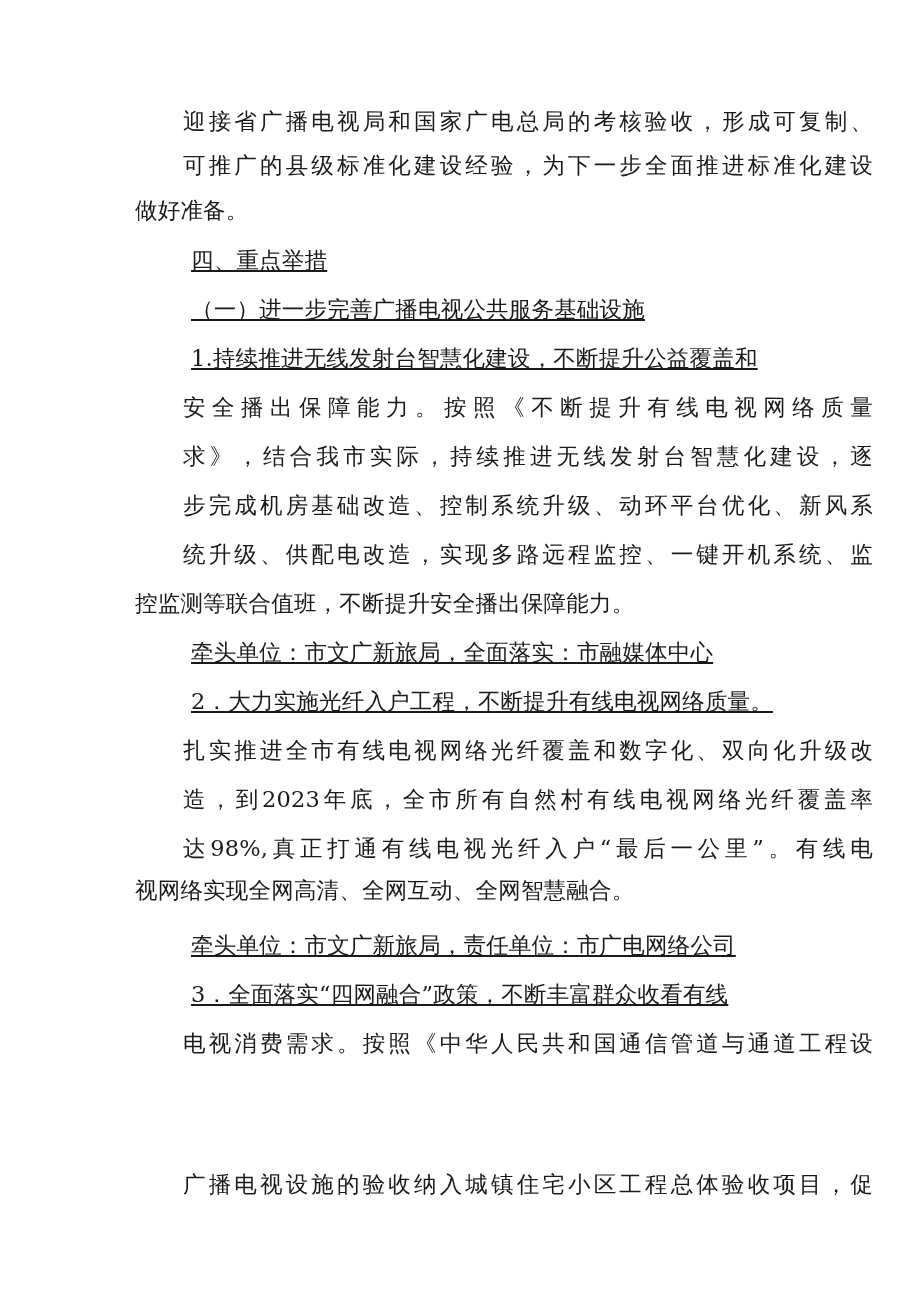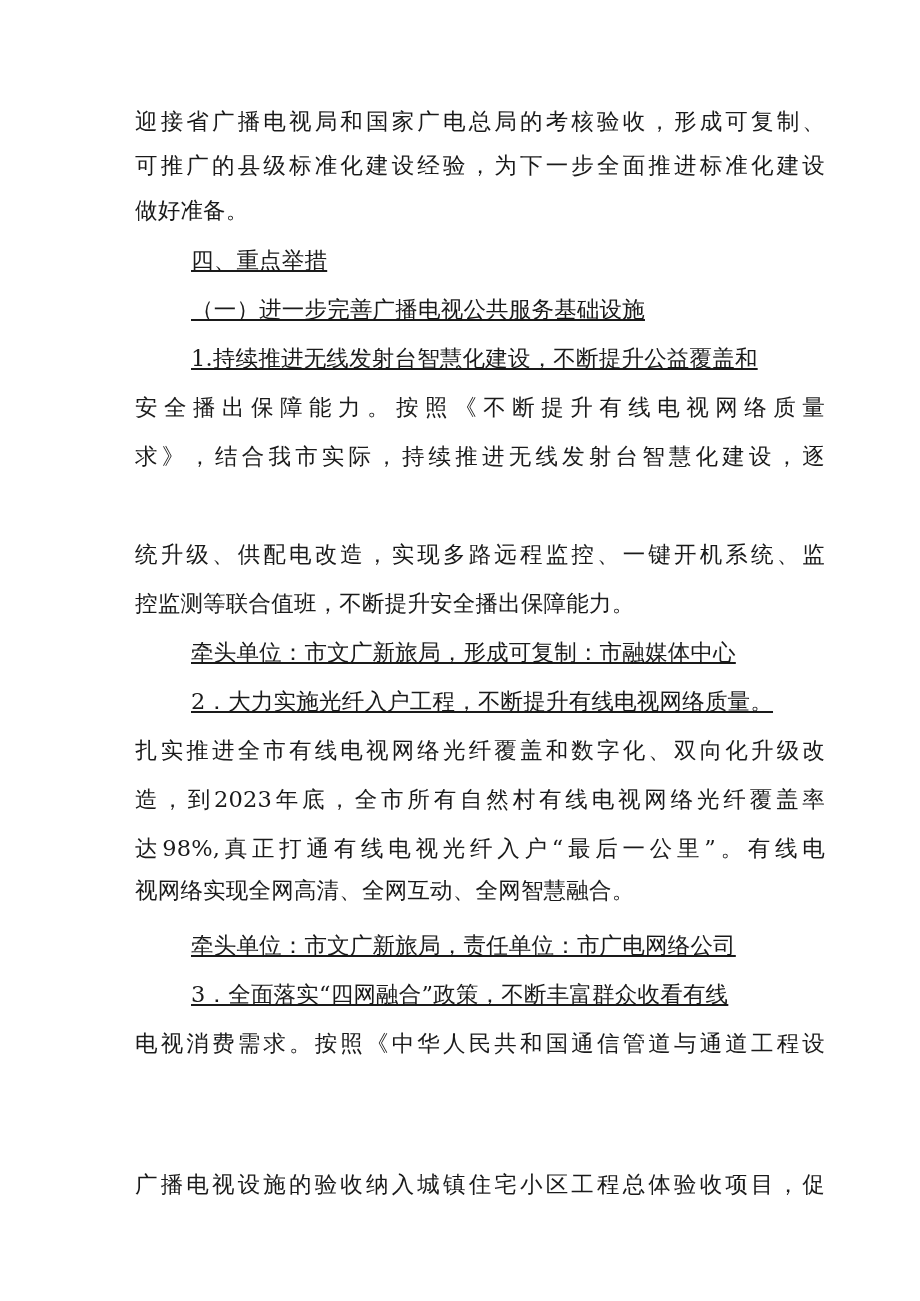--- a/index.html
+++ b/index.html
@@ -2,37 +2,38 @@
 <html><head>
 <meta charset="utf-8">
 <style>
   html, body { margin:0; padding:0; background:#ffffff; }
   body { width:920px; height:1301px; position:relative; overflow:hidden;
          font-family:"DejaVu Serif", "Liberation Serif", serif; color:#1a1a1a; }
   .page { position:absolute; left:0; top:0; width:920px; height:1301px; background:#fff; }
   .line { position:absolute; left:135px; width:690px; font-size:22.5px; line-height:30px;
           white-space:nowrap; letter-spacing:0.2px; }
   .ind { left:191px;text-decoration:underline; }
-  .just { text-align-last:justify; text-align:justify; }
+  .just { text-align-last:justify; text-align:justify;margin-left:48px; }
 </style>
 </head>
 <body>
 
 <div class="page">
   <div class="line just" style="top:106px">迎接省广播电视局和国家广电总局的考核验收，形成可复制、</div>
   <div class="line just" style="top:150px">可推广的县级标准化建设经验，为下一步全面推进标准化建设</div>
   <div class="line" style="top:195px">做好准备。</div>
   <div class="line ind" style="top:245px">四、重点举措</div>
   <div class="line ind" style="top:294px">（一）进一步完善广播电视公共服务基础设施</div>
   <div class="line ind" style="top:343px;width:644px">1.持续推进无线发射台智慧化建设，不断提升公益覆盖和</div>
   <div class="line just" style="top:392px">安全播出保障能力。按照《不断提升有线电视网络质量</div>
   <div class="line just" style="top:441px">求》，结合我市实际，持续推进无线发射台智慧化建设，逐</div>
+  <div class="line just" style="top:490px">步完成机房基础改造、控制系统升级、动环平台优化、新风系</div>
   <div class="line just" style="top:539px">统升级、供配电改造，实现多路远程监控、一键开机系统、监</div>
   <div class="line" style="top:588px">控监测等联合值班，不断提升安全播出保障能力。</div>
-  <div class="line ind" style="top:637px">牵头单位：市文广新旅局，形成可复制：市融媒体中心</div>
+  <div class="line ind" style="top:637px">牵头单位：市文广新旅局，全面落实：市融媒体中心</div>
   <div class="line ind" style="top:686px">2．大力实施光纤入户工程，不断提升有线电视网络质量。</div>
   <div class="line just" style="top:735px">扎实推进全市有线电视网络光纤覆盖和数字化、双向化升级改</div>
   <div class="line just" style="top:784px">造，到2023年底，全市所有自然村有线电视网络光纤覆盖率</div>
   <div class="line just" style="top:833px">达98%,真正打通有线电视光纤入户“最后一公里”。有线电</div>
   <div class="line ind" style="top:930px">牵头单位：市文广新旅局，责任单位：市广电网络公司</div>
   <div class="line" style="top:875px">视网络实现全网高清、全网互动、全网智慧融合。</div>
   <div class="line ind" style="top:979px">3．全面落实“四网融合”政策，不断丰富群众收看有线</div>
   <div class="line just" style="top:1028px">电视消费需求。按照《中华人民共和国通信管道与通道工程设</div>
   <div class="line just" style="top:1169px">广播电视设施的验收纳入城镇住宅小区工程总体验收项目，促</div>
 </div>

